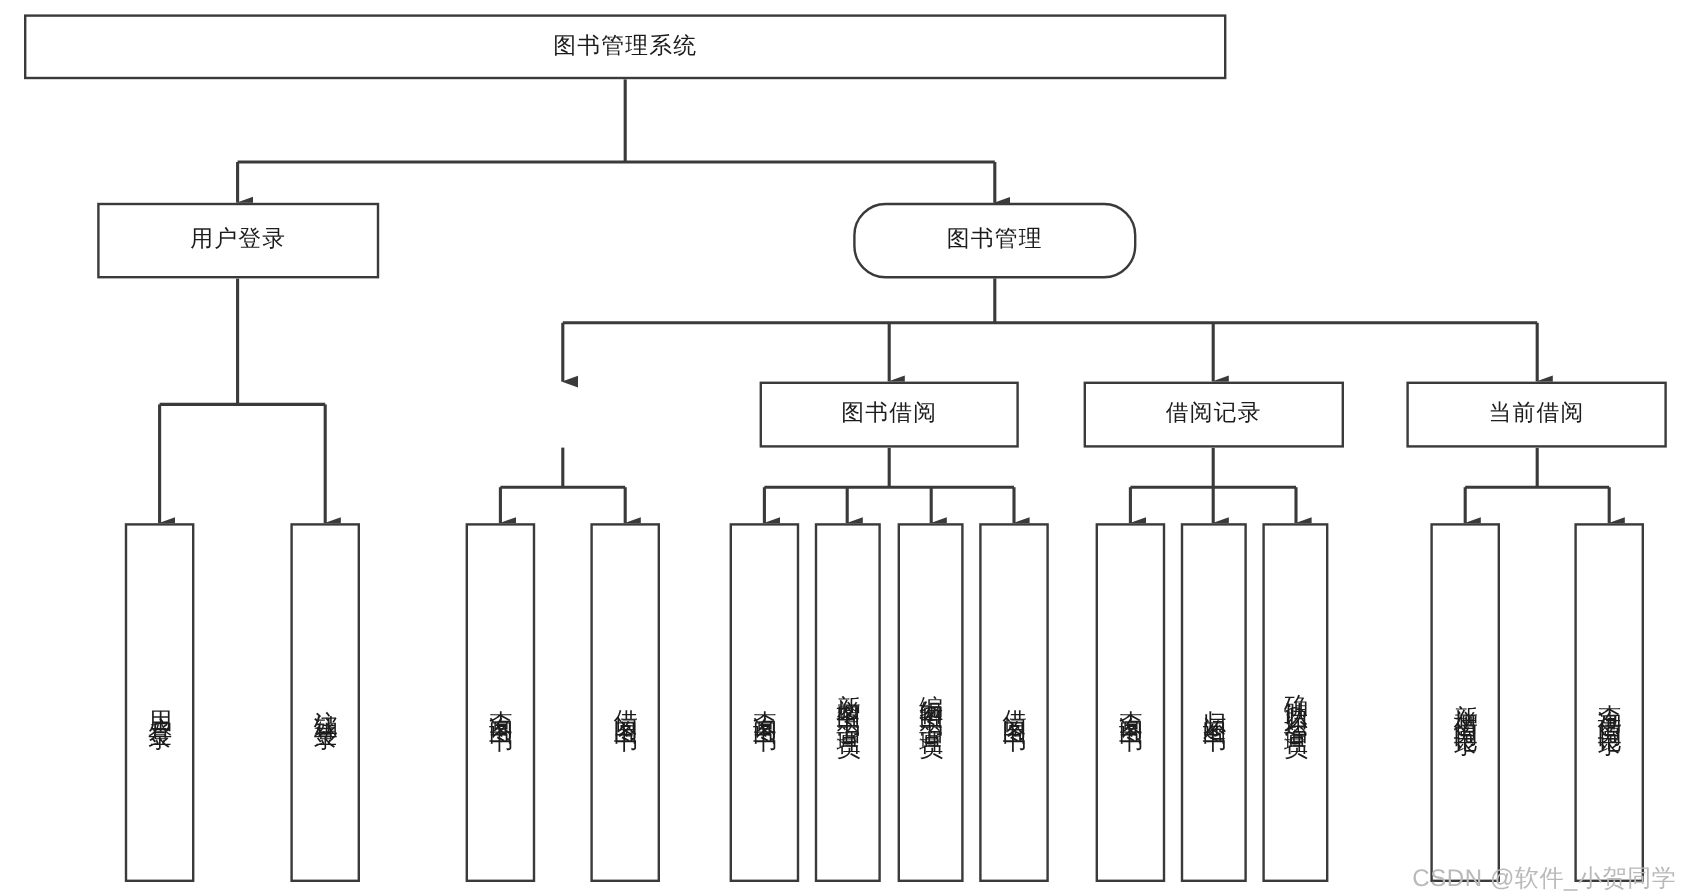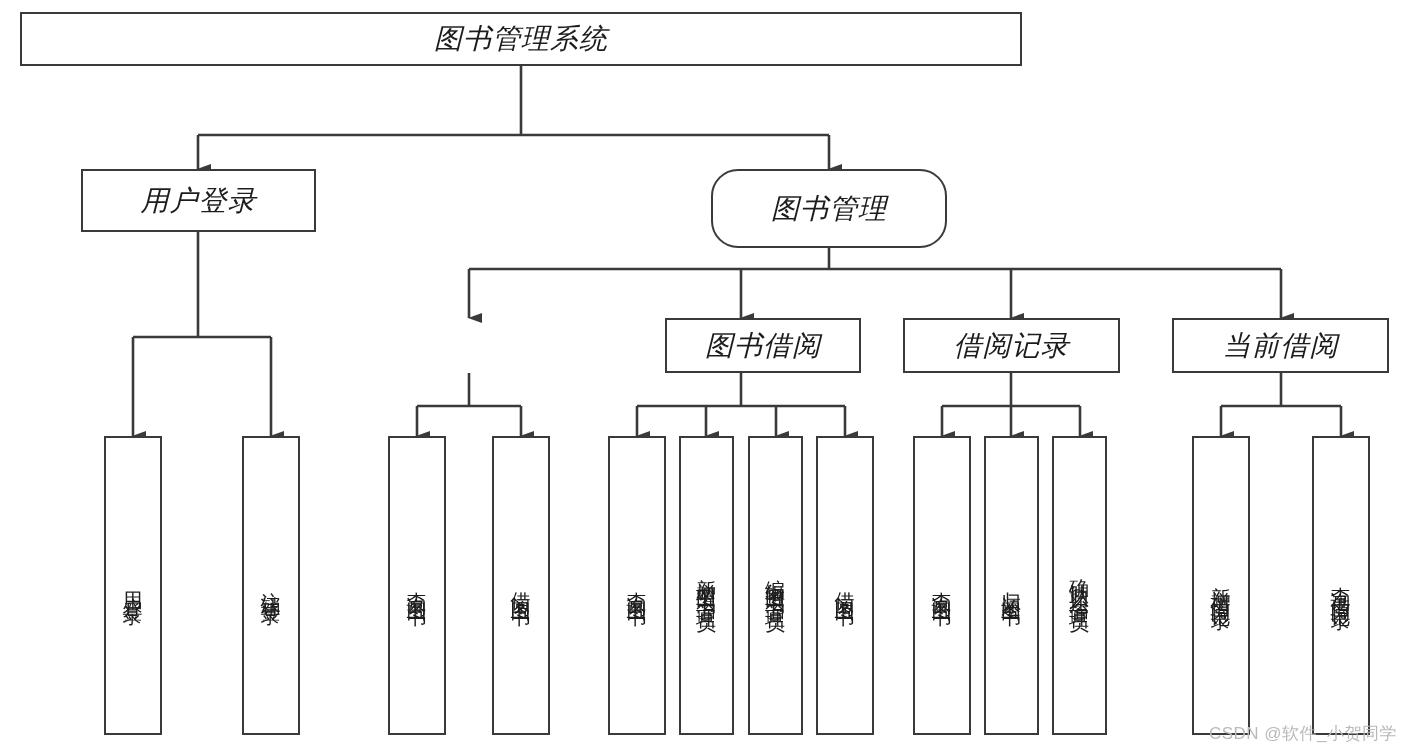--- a/index.html
+++ b/index.html
@@ -31,44 +31,43 @@
     box-sizing: border-box;
     border: 2px solid #3a3a3a;
     background: #ffffff;
     display: flex;
     align-items: center;
     justify-content: center;
     color: #1c1c1c;
     overflow: hidden;
   }
   .node.horiz {
-    font-size: 28px;
+    font-size: 19px;
     letter-spacing: 1px;
     line-height: 1.2;
-    font-style: italic;
   }
   .node.vert {
     writing-mode: vertical-rl;
     text-orientation: upright;
     font-size: 20px;
     letter-spacing: 5px;
     line-height: 1.2;
     padding: 6px 0;
   }
   .node.vert .vlabel {
     writing-mode: vertical-rl;
     text-orientation: upright;
     display: block;
     text-align: center;
   }
   #watermark {
     position: absolute;
     right: 8px;
     bottom: 2px;
-    font-size: 17px;
+    font-size: 20px;
     color: #b9b9b9;
     letter-spacing: 0.5px;
     white-space: nowrap;
   }
 </style>
 </head>
 <body>
 
 <div id="canvas">
 
@@ -123,25 +122,25 @@
     </g>
   </svg>
 
   <div class="node horiz" style="left:20px; top:12px; width:1002px; height:54px;">
     <span>图书管理系统</span>
   </div>
 
   <div class="node horiz" style="left:81px; top:169px; width:235px; height:63px;">
     <span>用户登录</span>
   </div>
-  <div class="node horiz" style="left:711px; top:169px; width:236px; height:79px;border-radius:27px;">
+  <div class="node horiz" style="left:711px; top:169px; width:236px; height:63px;border-radius:27px;">
     <span>图书管理</span>
   </div>
 
-  <div class="node horiz" style="left:633px; top:318px; width:196px; height:55px;margin-left:32px;">
+  <div class="node horiz" style="left:633px; top:318px; width:216px; height:55px;">
     <span>图书借阅</span>
   </div>
   <div class="node horiz" style="left:903px; top:318px; width:217px; height:55px;">
     <span>借阅记录</span>
   </div>
   <div class="node horiz" style="left:1172px; top:318px; width:217px; height:55px;">
     <span>当前借阅</span>
   </div>
 
   <div class="node vert" style="left:104px; top:436px; width:58px; height:299px;">

